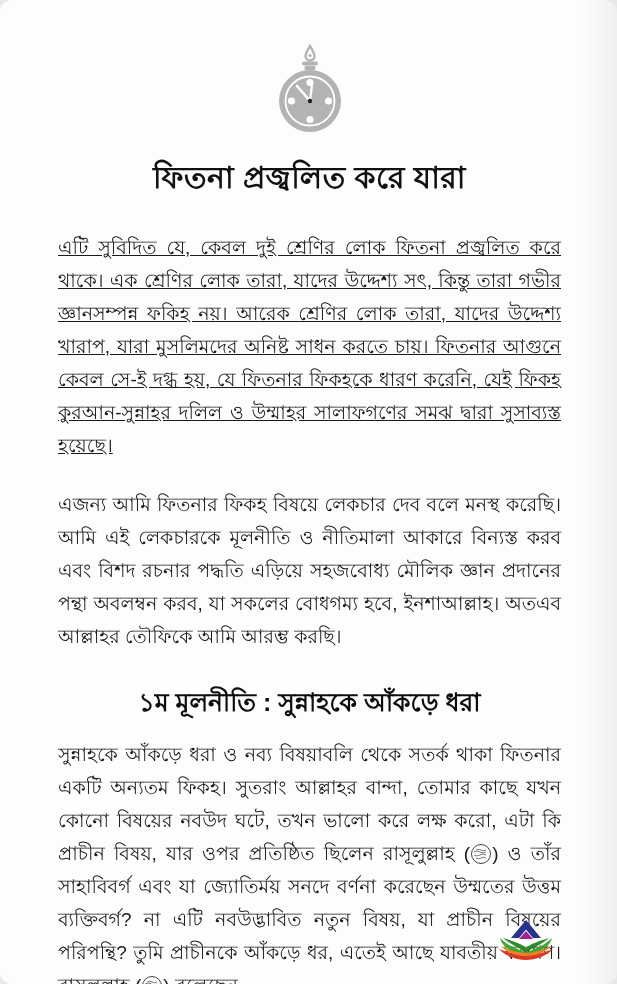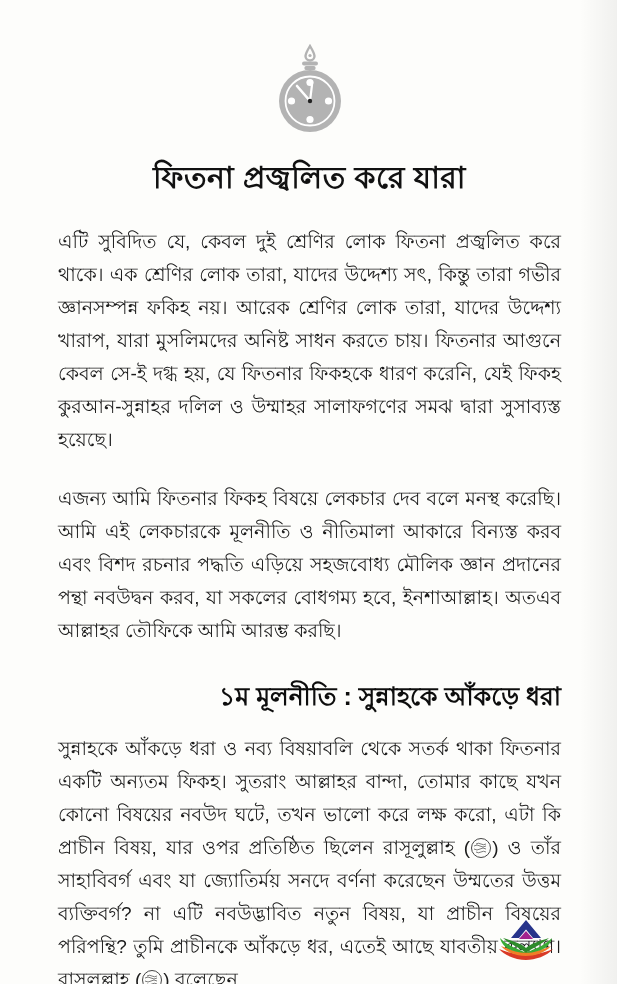--- a/index.html
+++ b/index.html
@@ -6,20 +6,21 @@
   .page{
     position:relative;
     width:617px;height:984px;
     margin:0 auto;
     background:#fdfdfb;
     background-image:linear-gradient(to right, rgba(0,0,0,0) 94%, rgba(0,0,0,0.05) 100%);
     font-family:"Liberation Sans","DejaVu Sans",sans-serif;
     color:#1b1b1b;
     overflow:hidden;
     box-sizing:border-box;
+    border-radius:12px;
   }
   .content{
     position:absolute;
     left:58px; right:56px; top:0;
   }
   .clock-wrap{
     text-align:center;
     padding-top:44px;
     height:96px;
   }
@@ -31,28 +32,28 @@
     margin:14px 0 0 0;
     color:#111;
   }
   .para{
     font-size:19px;
     line-height:33px;
     text-align:justify;
     margin:0;
     color:#1b1b1b;
   }
-  .para.p1{margin-top:20px;}
+  .para.p1{margin-top:26px;text-decoration:underline;}
   .para.p2{margin-top:26px;}
   .section-heading{
     font-size:25px;
     font-weight:700;
     color:#0d0d0d;
     margin:30px 0 12px 0;
-    text-align:right;
+    text-align:center;
   }
   .seal{
     display:inline-block;
     width:22px;height:22px;
     vertical-align:-5px;
   }
   .logo{
     position:absolute;
     right:62px;
     bottom:16px;
@@ -85,21 +86,21 @@
         <line x1="39" y1="57" x2="26" y2="42" stroke="#ffffff" stroke-width="2.6" stroke-linecap="round"></line>
         <line x1="39" y1="57" x2="41" y2="41" stroke="#ffffff" stroke-width="2.2" stroke-linecap="round"></line>
         <circle cx="39" cy="57" r="2.2" fill="#222222"></circle>
       </svg>
     </div>
 
     <h1 class="page-title">ফিতনা প্রজ্বলিত করে যারা</h1>
 
     <p class="para p1">এটি সুবিদিত যে, কেবল দুই শ্রেণির লোক ফিতনা প্রজ্বলিত করে থাকে। এক শ্রেণির লোক তারা, যাদের উদ্দেশ্য সৎ, কিন্তু তারা গভীর জ্ঞানসম্পন্ন ফকিহ নয়। আরেক শ্রেণির লোক তারা, যাদের উদ্দেশ্য খারাপ, যারা মুসলিমদের অনিষ্ট সাধন করতে চায়। ফিতনার আগুনে কেবল সে-ই দগ্ধ হয়, যে ফিতনার ফিকহকে ধারণ করেনি, যেই ফিকহ কুরআন-সুন্নাহর দলিল ও উম্মাহর সালাফগণের সমঝ দ্বারা সুসাব্যস্ত হয়েছে।</p>
 
-    <p class="para p2">এজন্য আমি ফিতনার ফিকহ বিষয়ে লেকচার দেব বলে মনস্থ করেছি। আমি এই লেকচারকে মূলনীতি ও নীতিমালা আকারে বিন্যস্ত করব এবং বিশদ রচনার পদ্ধতি এড়িয়ে সহজবোধ্য মৌলিক জ্ঞান প্রদানের পন্থা নবউদ্বন করব, যা সকলের বোধগম্য হবে, ইনশাআল্লাহ। অতএব আল্লাহর তৌফিকে আমি আরম্ভ করছি।</p>
+    <p class="para p2">এজন্য আমি ফিতনার ফিকহ বিষয়ে লেকচার দেব বলে মনস্থ করেছি। আমি এই লেকচারকে মূলনীতি ও নীতিমালা আকারে বিন্যস্ত করব এবং বিশদ রচনার পদ্ধতি এড়িয়ে সহজবোধ্য মৌলিক জ্ঞান প্রদানের পন্থা অবলম্বন করব, যা সকলের বোধগম্য হবে, ইনশাআল্লাহ। অতএব আল্লাহর তৌফিকে আমি আরম্ভ করছি।</p>
 
     <h2 class="section-heading">১ম মূলনীতি : সুন্নাহকে আঁকড়ে ধরা</h2>
 
     <p class="para p3"><span>সুন্নাহকে আঁকড়ে ধরা ও নব্য বিষয়াবলি থেকে সতর্ক থাকা ফিতনার একটি অন্যতম ফিকহ। সুতরাং আল্লাহর বান্দা, তোমার কাছে যখন কোনো বিষয়ের নবউদ ঘটে, তখন ভালো করে লক্ষ করো, এটা কি প্রাচীন বিষয়, যার ওপর প্রতিষ্ঠিত ছিলেন রাসূলুল্লাহ (</span><span class="seal"><svg width="22" height="22" viewBox="0 0 22 22" aria-hidden="true">
             <circle cx="11" cy="11" r="9.5" fill="none" stroke="#444" stroke-width="1"></circle>
             <path d="M4 9 q3 -2 6 0 t6 0 M4 12 q3 2 6 0 t6 0 M6 15 q2.5 1.5 5 0 t5 0 M6 7 q2.5 -1.5 5 0 t5 0" fill="none" stroke="#444" stroke-width="0.7"></path>
           </svg></span><span>) ও তাঁর সাহাবিবর্গ এবং যা জ্যোতির্ময় সনদে বর্ণনা করেছেন উম্মতের উত্তম ব্যক্তিবর্গ? না এটি নবউদ্ভাবিত নতুন বিষয়, যা প্রাচীন বিষয়ের পরিপন্থি? তুমি প্রাচীনকে আঁকড়ে ধর, এতেই আছে যাবতীয় কল্যাণ। রাসূলুল্লাহ (</span><span class="seal"><svg width="22" height="22" viewBox="0 0 22 22" aria-hidden="true">
             <circle cx="11" cy="11" r="9.5" fill="none" stroke="#444" stroke-width="1"></circle>
             <path d="M4 9 q3 -2 6 0 t6 0 M4 12 q3 2 6 0 t6 0 M6 15 q2.5 1.5 5 0 t5 0 M6 7 q2.5 -1.5 5 0 t5 0" fill="none" stroke="#444" stroke-width="0.7"></path>
           </svg></span><span>) বলেছেন,</span></p>

